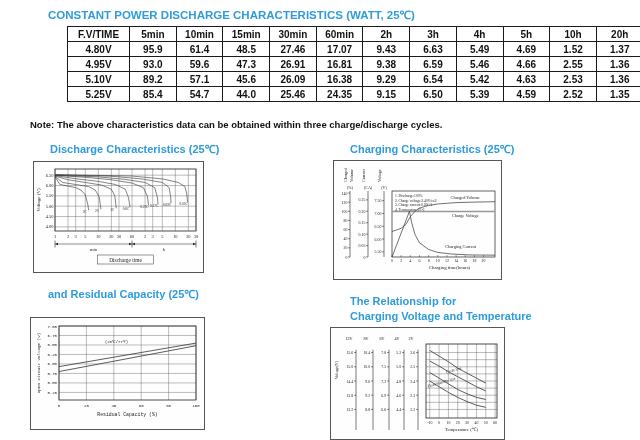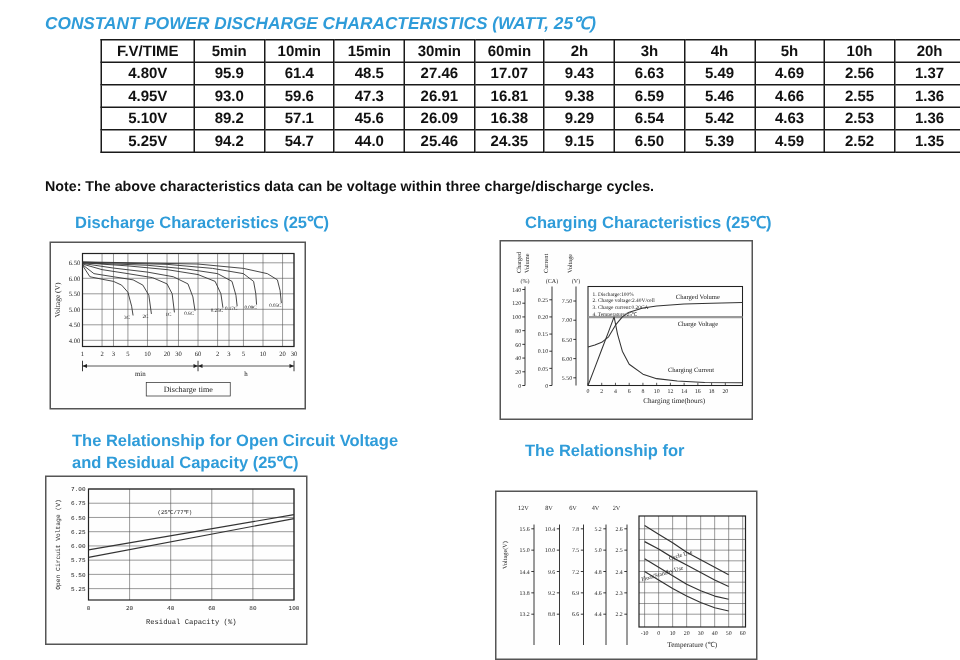--- a/index.html
+++ b/index.html
@@ -1,18 +1,18 @@
 <!DOCTYPE html>
 <html><head>
 <meta charset="utf-8">
 <style>
   * { margin:0; padding:0; box-sizing:border-box; }
   html,body { width:640px; height:440px; }
   body { background:#fff; font-family:"Liberation Sans", sans-serif; position:relative; overflow:hidden; }
-  .main-title { position:absolute; left:30px; top:7px; font-size:11.5px; font-weight:700; color:#2f9cd9;font-style:italic; }
+  .main-title { position:absolute; left:48px; top:7px; font-size:11.5px; font-weight:700; color:#2f9cd9; }
   .ptable { position:absolute; left:35px; top:26px; border-collapse:collapse; table-layout:fixed; width:576px;margin-left:32px; }
   .ptable th, .ptable td { border:1px solid #1a1a1a; font-size:10px; font-weight:700; color:#111;
                            text-align:center; height:15px; padding:0 1px; white-space:nowrap; }
   .note { position:absolute; left:30px; top:119px; font-size:9.5px; font-weight:700; color:#111; }
   .sec-title { position:absolute; font-size:11px; font-weight:700; color:#2f9cd9; line-height:15px;padding-left:20px; }
   .chartbox { position:absolute; background:#fefefe; border:1px solid #555; }
   .chartbox svg { display:block; }
   svg text { fill:#222; }
 </style>
 </head>
@@ -56,21 +56,21 @@
         <td>4.80V</td>
         <td>95.9</td>
         <td>61.4</td>
         <td>48.5</td>
         <td>27.46</td>
         <td>17.07</td>
         <td>9.43</td>
         <td>6.63</td>
         <td>5.49</td>
         <td>4.69</td>
-        <td>2.56</td>
+        <td>1.52</td>
         <td>1.37</td>
       </tr>
       <tr>
         <td>4.95V</td>
         <td>93.0</td>
         <td>59.6</td>
         <td>47.3</td>
         <td>26.91</td>
         <td>16.81</td>
         <td>9.38</td>
@@ -89,36 +89,36 @@
         <td>16.38</td>
         <td>9.29</td>
         <td>6.54</td>
         <td>5.42</td>
         <td>4.63</td>
         <td>2.53</td>
         <td>1.36</td>
       </tr>
       <tr>
         <td>5.25V</td>
-        <td>94.2</td>
+        <td>85.4</td>
         <td>54.7</td>
         <td>44.0</td>
         <td>25.46</td>
         <td>24.35</td>
         <td>9.15</td>
         <td>6.50</td>
         <td>5.39</td>
         <td>4.59</td>
         <td>2.52</td>
         <td>1.35</td>
       </tr>
     </tbody>
 </table>
 
-<div class="note">Note: The above characteristics data can be voltage within three charge/discharge cycles.</div>
+<div class="note">Note: The above characteristics data can be obtained within three charge/discharge cycles.</div>
 
 <div class="sec-title" style="left:30px; top:142px;">Discharge Characteristics (25℃)</div>
 <div class="sec-title" style="left:330px; top:142px;">Charging Characteristics (25℃)</div>
 
 <div class="chartbox" style="left:33px; top:161px; width:171px; height:112px;">
   <svg width="169" height="110" viewBox="0 0 169 110">
       <line x1="21" y1="7" x2="21" y2="69" stroke="#555" stroke-width="0.4"></line>
       <line x1="34.03891742460263" y1="7" x2="34.03891742460263" y2="69" stroke="#555" stroke-width="0.4"></line>
       <line x1="41.66619516799484" y1="7" x2="41.66619516799484" y2="69" stroke="#555" stroke-width="0.4"></line>
       <line x1="51.27542869510122" y1="7" x2="51.27542869510122" y2="69" stroke="#555" stroke-width="0.4"></line>
@@ -273,25 +273,25 @@
       <polyline points="58.00,50.43 161.00,50.43" fill="none" stroke="#999" stroke-width="1.4" stroke-linejoin="round"></polyline>
       <polyline points="58.00,70.40 62.58,69.03 67.16,67.20 71.73,63.54 76.31,55.77 80.89,50.29 85.47,47.09 94.62,44.34 103.78,42.97 122.09,41.60 140.40,41.14 161.00,40.69" fill="none" stroke="#333333" stroke-width="0.7" stroke-linejoin="round"></polyline>
       <polyline points="58.00,96.00 62.58,84.11 67.16,72.00 71.73,60.11 75.40,50.29 77.68,61.71 80.89,73.14 85.47,81.83 94.62,88.46 103.78,91.43 117.51,93.03 135.82,93.94 161.00,94.17" fill="none" stroke="#333333" stroke-width="0.7" stroke-linejoin="round"></polyline>
       <text x="131.24444444444447" y="38.204" font-size="4.4" font-family="&quot;Liberation Serif&quot;,serif" text-anchor="middle" fill="#222">Charged Volume</text>
       <text x="131.24444444444447" y="56.432" font-size="4.4" font-family="&quot;Liberation Serif&quot;,serif" text-anchor="middle" fill="#222">Charge Voltage</text>
       <text x="126.66666666666666" y="87.24" font-size="4.4" font-family="&quot;Liberation Serif&quot;,serif" text-anchor="middle" fill="#222">Charging Current</text>
     </svg>
 </div>
 
 <div class="sec-title" style="left:28px; top:287px;">
-  <div>The Relationship for Open Circuit Voltage</div>
   <div>and Residual Capacity (25℃)</div>
 </div>
 <div class="sec-title" style="left:330px; top:294px;">
   <div>The Relationship for</div>
+  <div>Charging Voltage and Temperature</div>
 </div>
 
 <div class="chartbox" style="left:30px; top:317px; width:175px; height:113px;">
   <svg width="173" height="111" viewBox="0 0 173 111">
       <line x1="28" y1="8" x2="28" y2="82" stroke="#555" stroke-width="0.4"></line>
       <line x1="55.400000000000006" y1="8" x2="55.400000000000006" y2="82" stroke="#555" stroke-width="0.4"></line>
       <line x1="82.80000000000001" y1="8" x2="82.80000000000001" y2="82" stroke="#555" stroke-width="0.4"></line>
       <line x1="110.2" y1="8" x2="110.2" y2="82" stroke="#555" stroke-width="0.4"></line>
       <line x1="137.60000000000002" y1="8" x2="137.60000000000002" y2="82" stroke="#555" stroke-width="0.4"></line>
       <line x1="165" y1="8" x2="165" y2="82" stroke="#555" stroke-width="0.4"></line>

